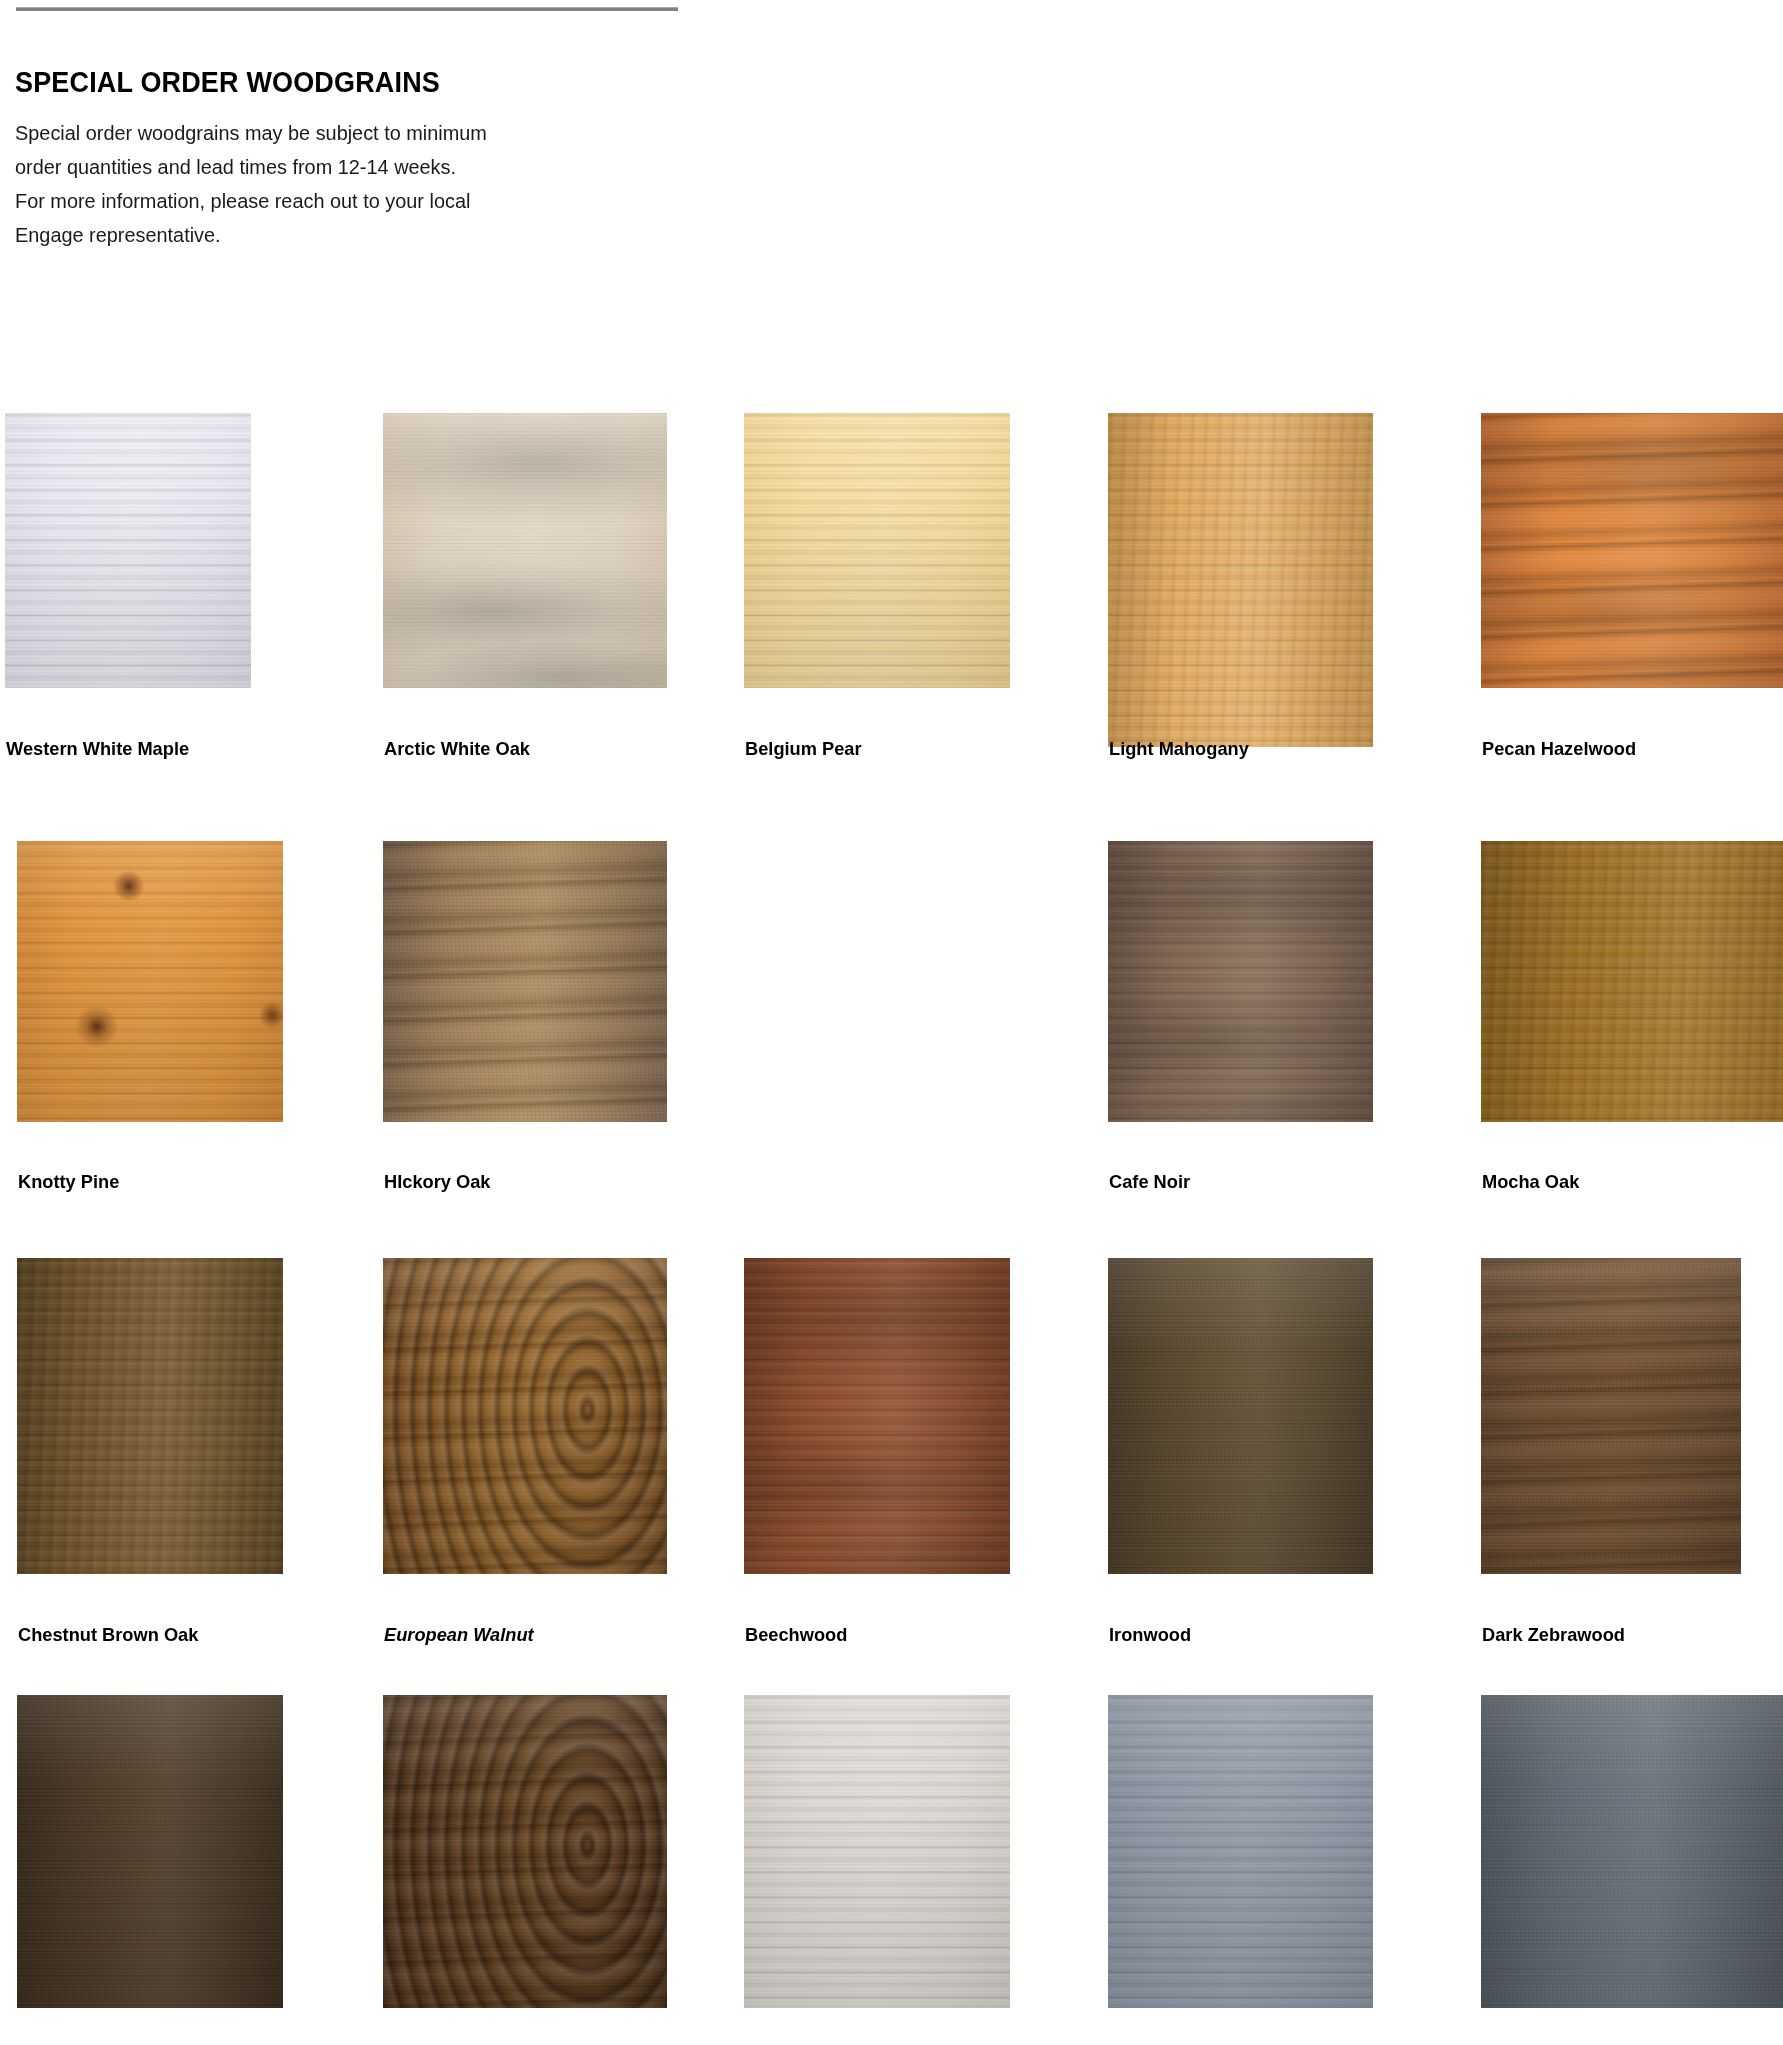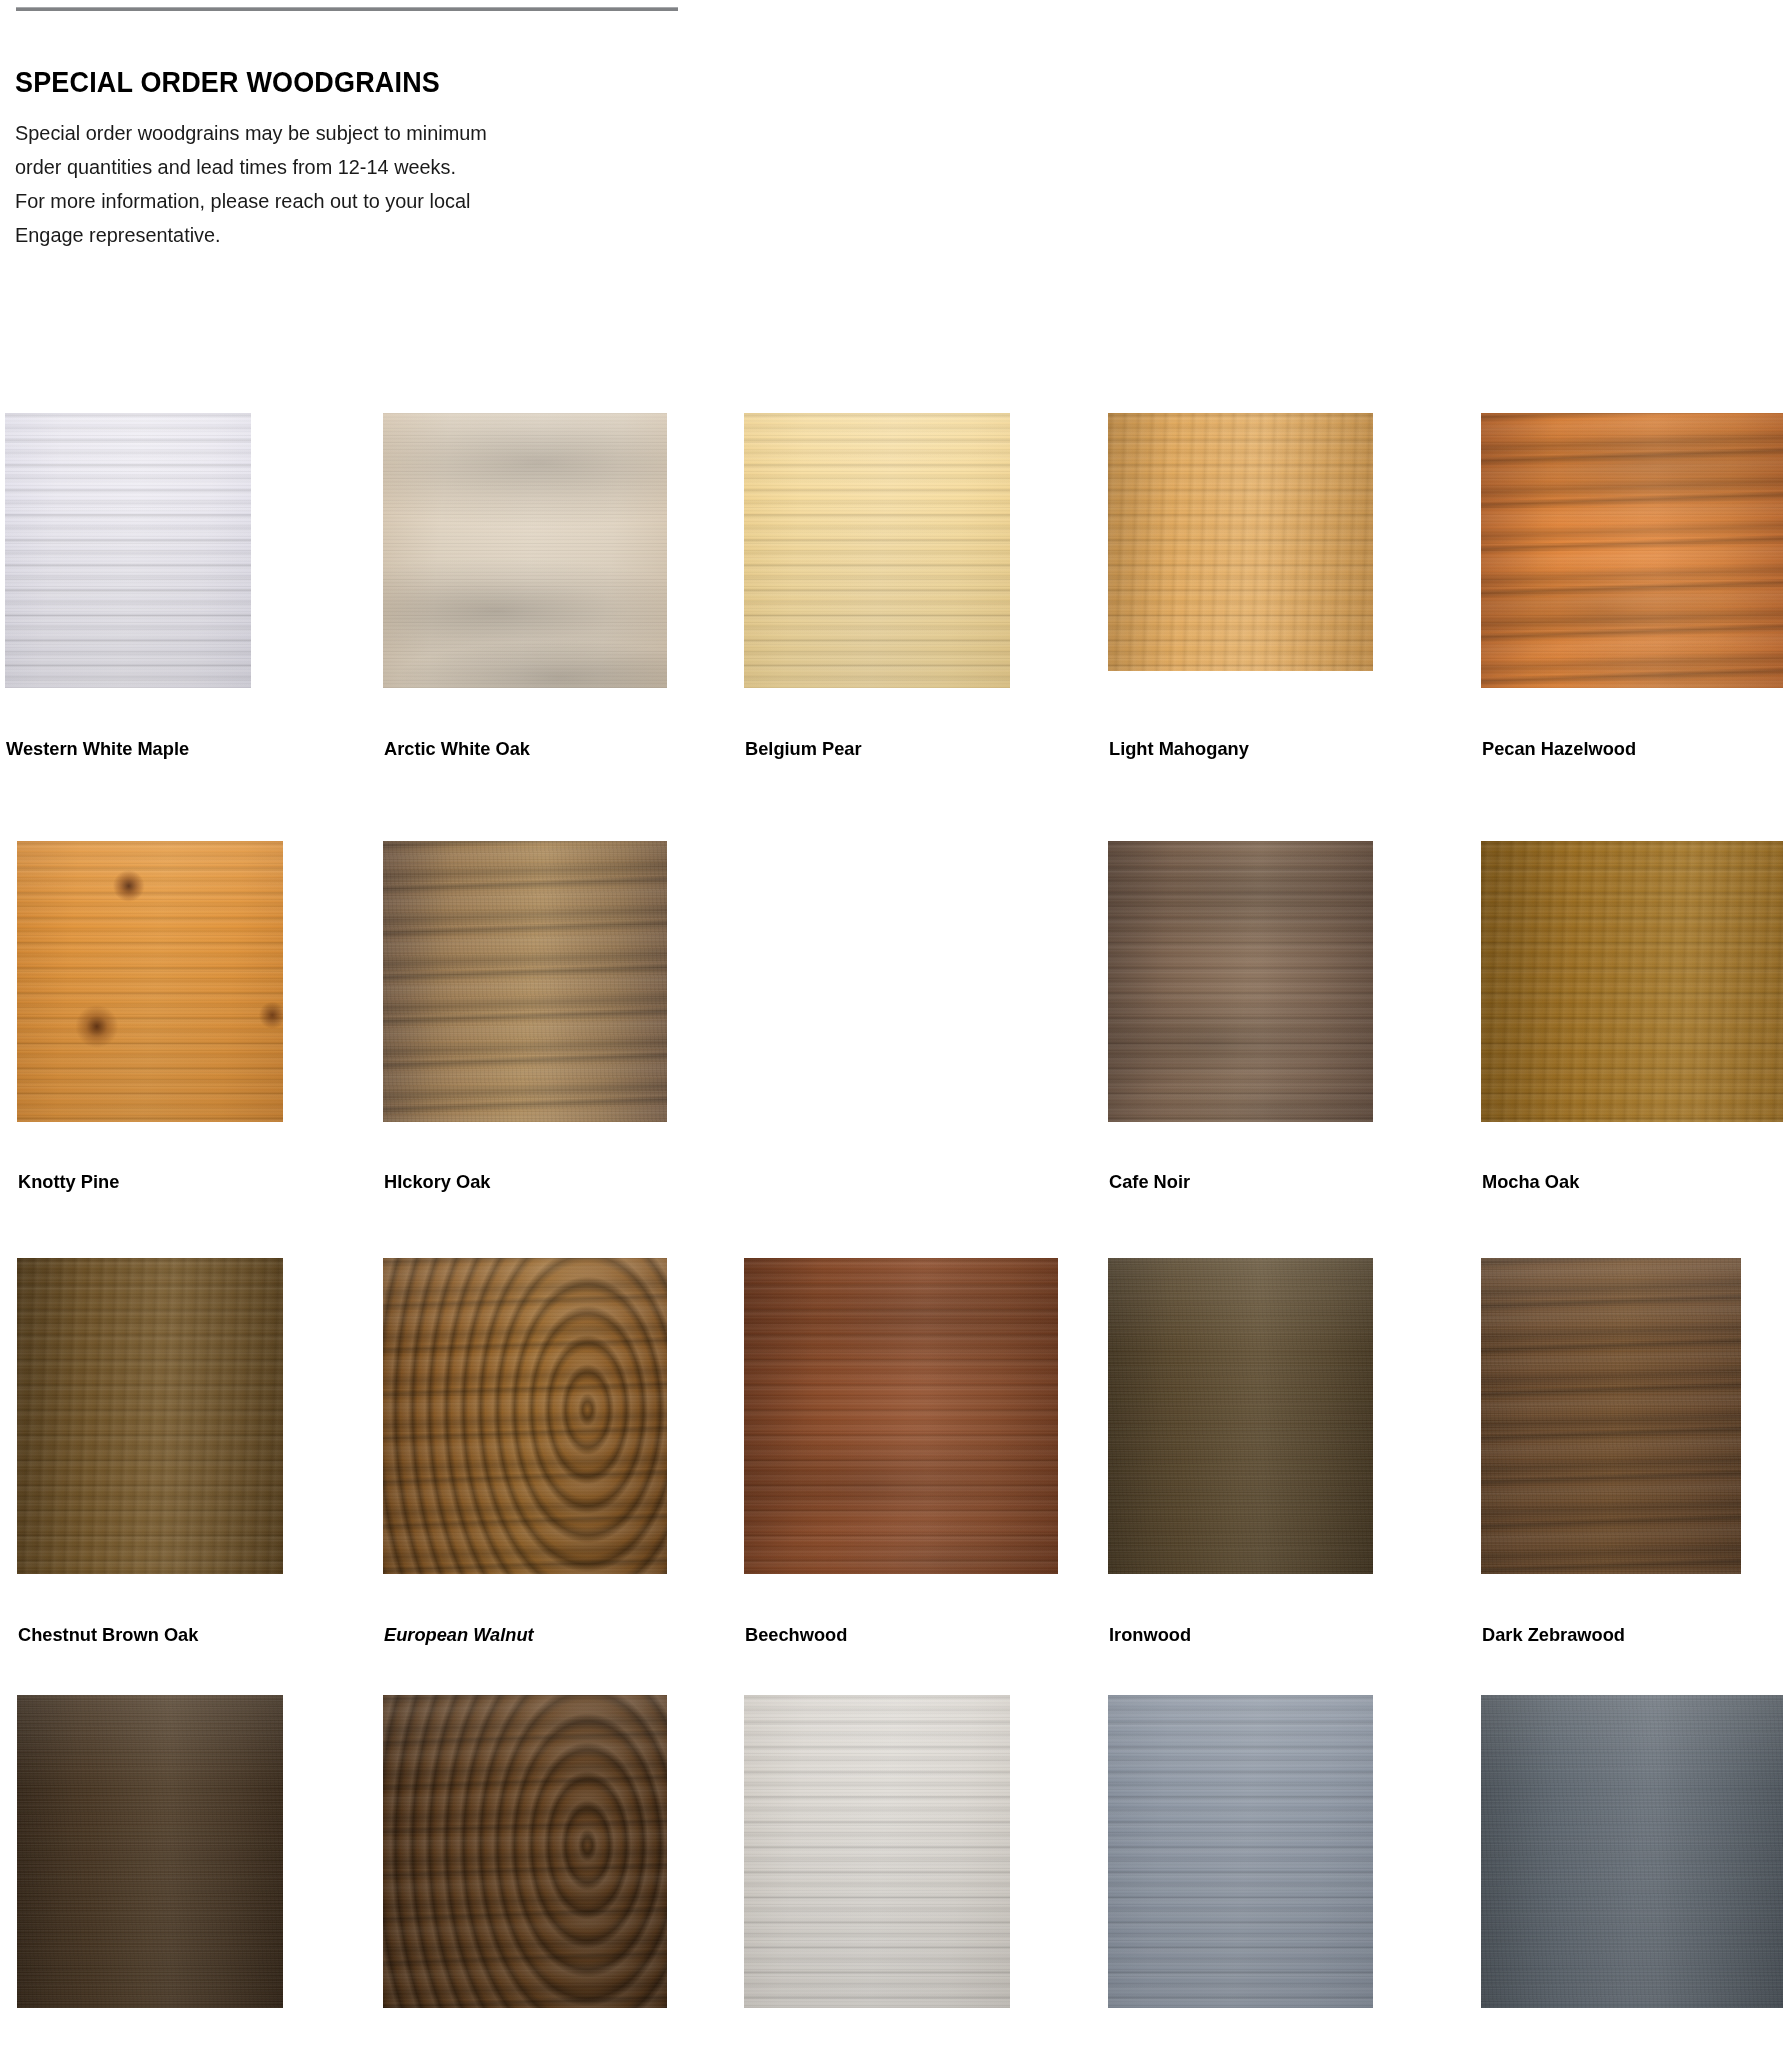--- a/index.html
+++ b/index.html
@@ -203,21 +203,21 @@
     </div>
     <div class="swatch-cell" style="left: 744px; top: 413px; width: 266px; height: 275px;">
       <div class="swatch-chip" style="background: rgb(247, 221, 159);">
         <div class="grain" style="background-image: linear-gradient(95deg, rgba(225, 189, 114, 0.333) 0%, rgba(247, 221, 159, 0) 22%, rgba(251, 234, 194, 0.267) 52%, rgba(247, 221, 159, 0) 78%, rgba(225, 189, 114, 0.3) 100%);"></div>
         <div class="grain grain-fine"></div>
         <div class="grain grain-med"></div>
         <div class="grain grain-shade-t"></div>
       </div>
       <div class="swatch-label" style="top: 325px;">Belgium Pear</div>
     </div>
-    <div class="swatch-cell" style="left: 1108px; top: 413px; width: 265px; height: 258px;">
+    <div class="swatch-cell" style="left: 1108px; top: 413px; width: 265px; height: 334px;">
       <div class="swatch-chip" style="background: rgb(226, 169, 92);">
         <div class="grain" style="background-image: linear-gradient(95deg, rgba(195, 135, 59, 0.333) 0%, rgba(226, 169, 92, 0) 22%, rgba(240, 198, 137, 0.267) 52%, rgba(226, 169, 92, 0) 78%, rgba(195, 135, 59, 0.3) 100%);"></div>
         <div class="grain grain-fine"></div>
         <div class="grain grain-med"></div>
         <div class="grain grain-vert"></div>
         <div class="grain grain-shade-l"></div>
       </div>
       <div class="swatch-label" style="top: 325px;">Light Mahogany</div>
     </div>
     <div class="swatch-cell" style="left: 1481px; top: 413px; width: 302px; height: 275px;">
@@ -283,21 +283,21 @@
     <div class="swatch-cell" style="left: 383px; top: 1258px; width: 284px; height: 316px; font-style: italic;">
       <div class="swatch-chip" style="background: rgb(138, 90, 37);">
         <div class="grain" style="background-image: linear-gradient(95deg, rgba(74, 45, 20, 0.333) 0%, rgba(138, 90, 37, 0) 22%, rgba(192, 138, 58, 0.267) 52%, rgba(138, 90, 37, 0) 78%, rgba(74, 45, 20, 0.3) 100%);"></div>
         <div class="grain grain-ring"></div>
         <div class="grain grain-coarse"></div>
         <div class="grain grain-fine"></div>
         <div class="grain grain-shade-t"></div>
       </div>
       <div class="swatch-label" style="top: 366px;">European Walnut</div>
     </div>
-    <div class="swatch-cell" style="left: 744px; top: 1258px; width: 314px; height: 316px;">
+    <div class="swatch-cell" style="left: 744px; top: 1258px; width: 266px; height: 316px;">
       <div class="swatch-chip" style="background: rgb(138, 74, 40);">
         <div class="grain" style="background-image: linear-gradient(95deg, rgba(78, 38, 22, 0.333) 0%, rgba(138, 74, 40, 0) 22%, rgba(171, 96, 58, 0.267) 52%, rgba(138, 74, 40, 0) 78%, rgba(78, 38, 22, 0.3) 100%);"></div>
         <div class="grain grain-cathedral"></div>
         <div class="grain grain-med"></div>
         <div class="grain grain-fine"></div>
         <div class="grain grain-shade-l"></div>
       </div>
       <div class="swatch-label" style="top: 366px;">Beechwood</div>
     </div>
     <div class="swatch-cell" style="left: 1108px; top: 1258px; width: 265px; height: 316px;">

